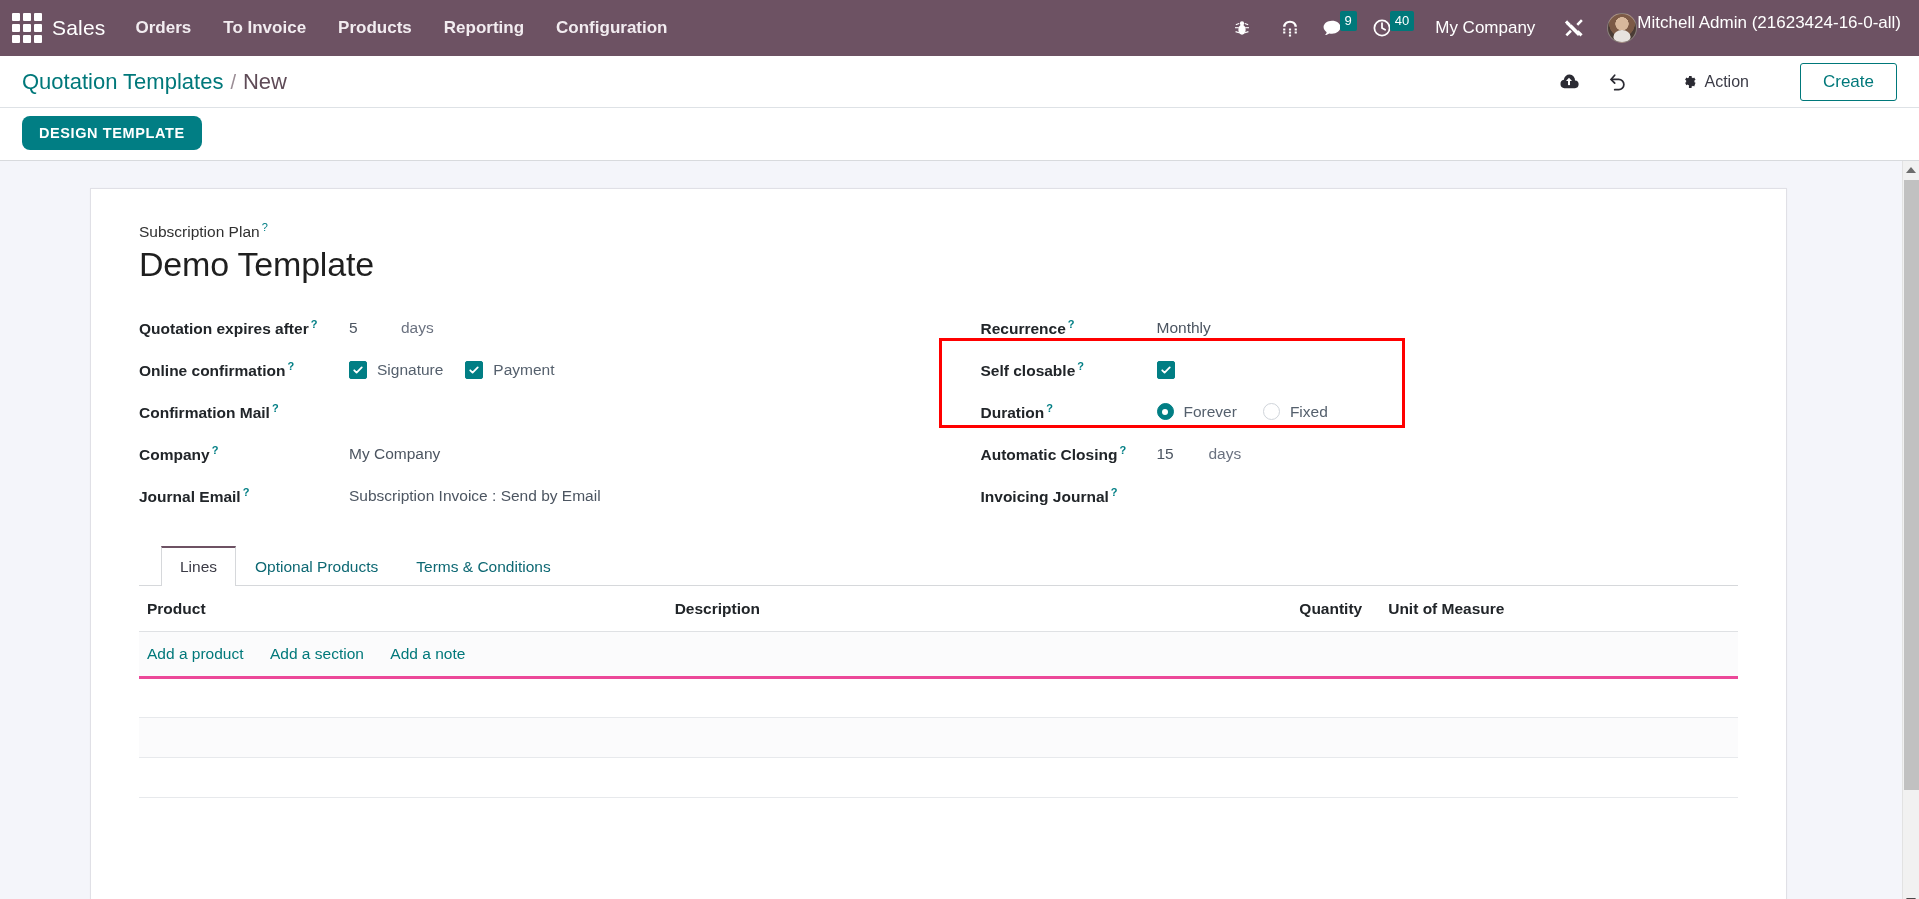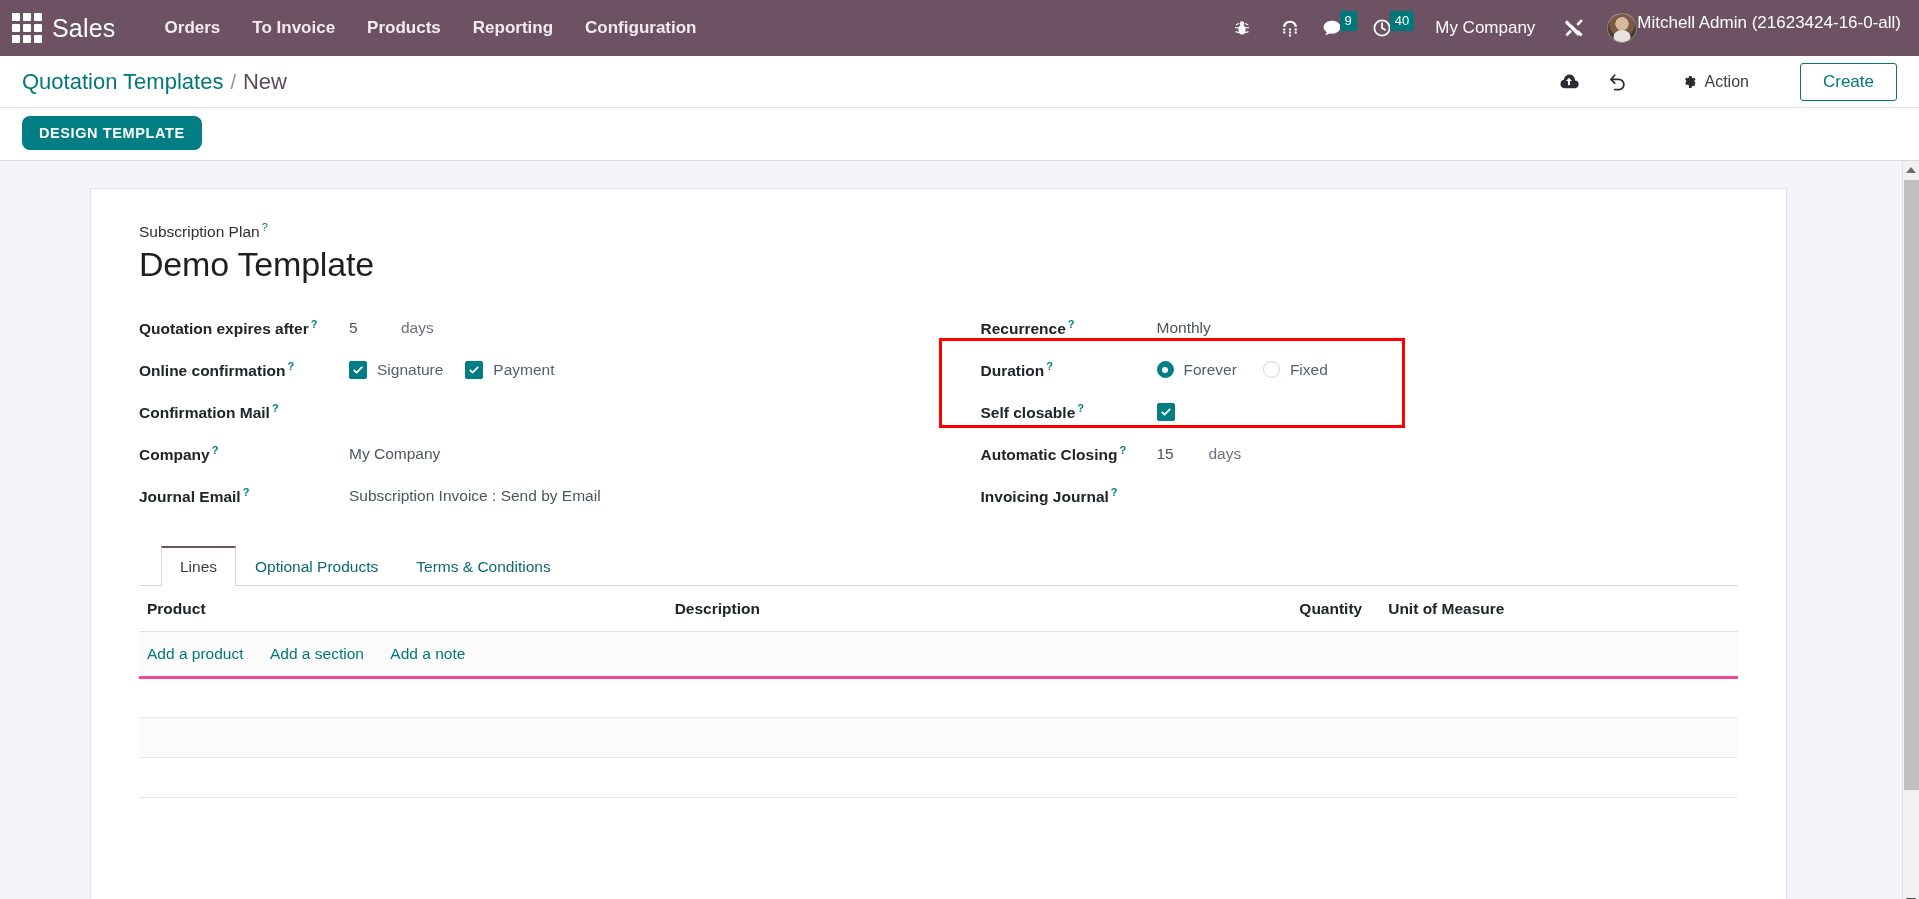--- a/index.html
+++ b/index.html
@@ -27,24 +27,24 @@
     grid-template-columns: repeat(3, 8px);
     grid-template-rows: repeat(3, 8px);
     gap: 3px;
     justify-content: center;
     align-content: center;
     cursor: pointer;
     margin-right: 6px;
   }
   .apps-grid i { background: #ffffff; display: block; border-radius: 1px; }
   .brand {
-    font-size: 25px;
+    font-size: 21px;
     font-weight: 400;
     color: #ffffff;
-    margin-right: 33px;
+    margin-right: 14px;
     letter-spacing: .2px;
     cursor: pointer;
   }
   .nav-item {
     font-size: 17px;
     color: #f2ecf0;
     padding: 6px 16px;
     cursor: pointer;
     white-space: nowrap;
     font-weight: bold;
@@ -592,40 +592,40 @@
 
         <div class="frow">
           <div class="flabel">
             <span>Recurrence</span><span class="tip">?</span>
           </div>
           <div class="fval">Monthly</div>
         </div>
 
         <div class="frow">
           <div class="flabel">
-            <span>Duration</span><span class="tip">?</span>
-          </div>
-          <div class="fval radio-wrap">
-            <span class="radio on"></span>
-            <span class="radio-label">Forever</span>
-            <span class="radio"></span>
-            <span class="radio-label last">Fixed</span>
-          </div>
-        </div>
-
-        <div class="frow">
-          <div class="flabel">
             <span>Self closable</span><span class="tip">?</span>
           </div>
           <div class="fval">
             <span class="cbx">
               <svg width="12" height="12" viewBox="0 0 16 16" fill="none" stroke="#ffffff" stroke-width="2.4" stroke-linecap="round" stroke-linejoin="round">
                   <path d="M3 8.4l3.1 3.1L13 4.6"></path>
                 </svg>
             </span>
+          </div>
+        </div>
+
+        <div class="frow">
+          <div class="flabel">
+            <span>Duration</span><span class="tip">?</span>
+          </div>
+          <div class="fval radio-wrap">
+            <span class="radio on"></span>
+            <span class="radio-label">Forever</span>
+            <span class="radio"></span>
+            <span class="radio-label last">Fixed</span>
           </div>
         </div>
 
         <div class="frow">
           <div class="flabel">
             <span>Automatic Closing</span><span class="tip">?</span>
           </div>
           <div class="fval">
             <span class="num-val">15</span>
             <span class="unit">days</span>

